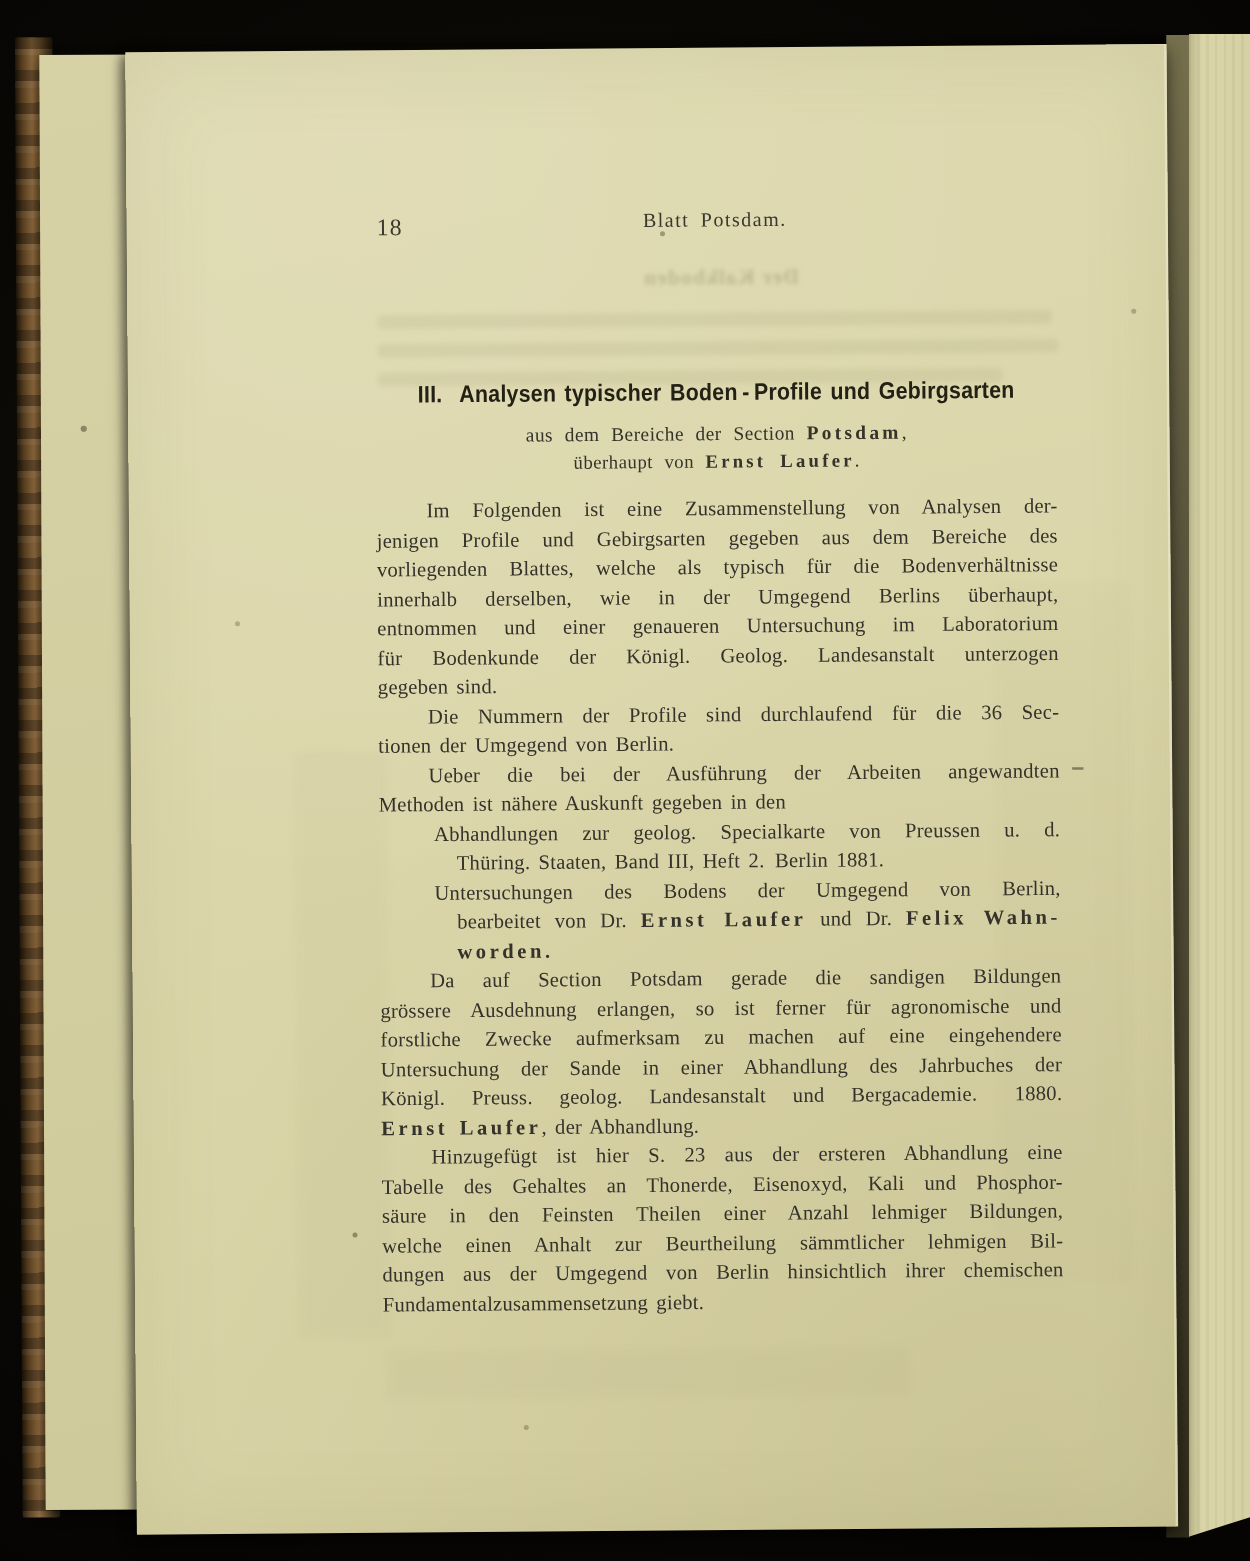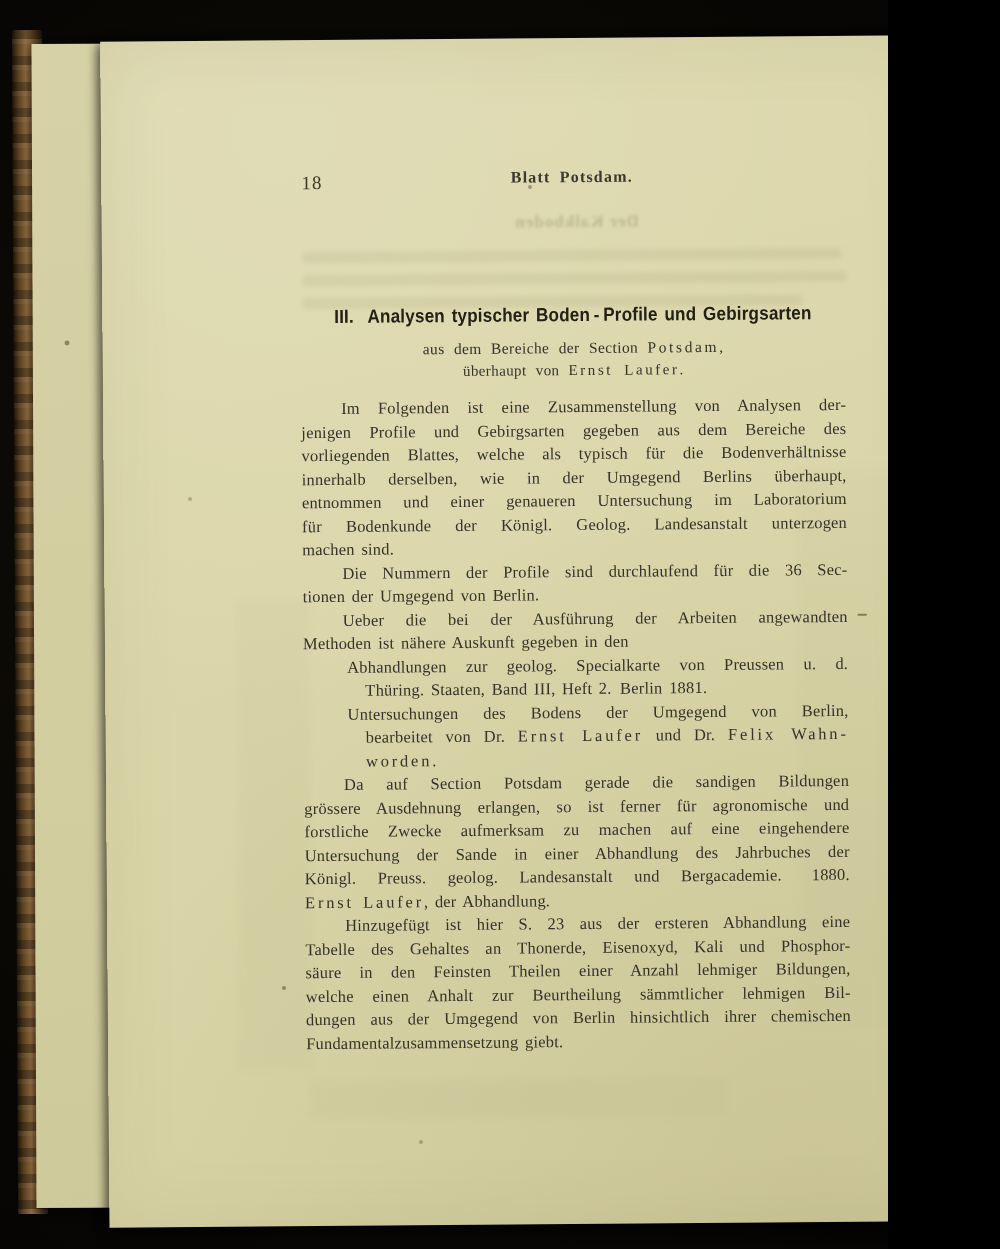--- a/index.html
+++ b/index.html
@@ -1,16 +1,16 @@
 <!DOCTYPE html>
 <html><head>
 <meta charset="utf-8">
 <style>
   html,body{margin:0;padding:0;background:#000;}
-  .scene{position:relative;width:888px;height:1249px;overflow:hidden;
+  .scene{position:relative;width:1000px;height:1249px;overflow:hidden;
          background:radial-gradient(95% 75% at 45% 45%, #13110a 0%, #070604 75%, #040302 100%);
          font-family:"Liberation Serif","DejaVu Serif",serif;}
   
   .spine{position:absolute;left:15px;top:30px;width:30px;height:1184px;
          background:linear-gradient(90deg,#1f1609 0%,#543c1f 18%,#8a673c 45%,#6d4f29 66%,#3f2c14 86%,#221809 100%);
          transform:rotate(-0.3deg);border-radius:2px;}
   .spine::after{content:"";position:absolute;inset:0;
          background:repeating-linear-gradient(180deg,rgba(0,0,0,.28) 0 9px,rgba(255,255,255,.05) 9px 14px,transparent 14px 26px);}
   
   .under-page{position:absolute;left:34px;top:42px;width:914px;height:1164px;
@@ -41,39 +41,39 @@
   .gline{background:#aaa67c;opacity:.20;filter:blur(2.2px);border-radius:4px;height:11px;}
   .g1{left:200px;top:212px;width:540px;}
   .g2{left:200px;top:235px;width:545px;}
   .g3{left:200px;top:258px;width:500px;}
   .g4{left:130px;top:560px;width:75px;height:470px;opacity:.07;filter:blur(3px);}
   .g5{left:690px;top:430px;width:110px;height:560px;opacity:.05;filter:blur(3px);}
   .g6{left:200px;top:1040px;width:420px;height:40px;opacity:.08;filter:blur(3px);}
   
   .header-row{position:absolute;left:198px;top:130px;width:545px;height:26px;text-align:center;color:#3a382c;}
   .pagenum{position:absolute;left:2px;top:2px;font-size:19px;letter-spacing:1px;}
-  .runhead{font-size:16px;letter-spacing:1.2px;word-spacing:4px;font-weight:bold;}
+  .runhead{font-size:16px;letter-spacing:1.2px;word-spacing:4px;}
   
   .title-block{position:absolute;left:198px;top:266px;width:545px;text-align:center;color:#232115;}
   .title-block h1{margin:0;font-family:"Liberation Sans","DejaVu Sans",sans-serif;font-weight:bold;
          font-size:19px;letter-spacing:.2px;word-spacing:2px;white-space:nowrap;
          transform:scaleX(.9);transform-origin:center;}
   .tnum{margin-right:15px;}
   .subtitle{margin-top:10px;color:#35332a;}
   .subline{font-size:15.5px;line-height:23px;word-spacing:5px;letter-spacing:.4px;}
   .subline:nth-child(2){font-size:15px;}
   
   .body{position:absolute;left:198px;top:357px;width:545px;color:#34322a;
         font-size:16.5px;}
   .tl{line-height:23.5px;word-spacing:.14em;letter-spacing:.2px;white-space:normal;}
   .just{text-align:justify;text-align-last:justify;}
   .ind1{text-indent:40px;}
   .ind2{text-indent:44px;}
   .ind3{text-indent:62px;}
-  .ls{letter-spacing:.17em;}
+  .ls{letter-spacing:.17em;font-weight:bold;}
   
   .specks{position:absolute;left:0;top:0;width:2px;height:2px;border-radius:50%;background:transparent;
         box-shadow:529px 186px 0 1px rgba(60,52,30,.40),
                    906px 248px 0 1px rgba(60,52,30,.30),
                    66px 342px 0 1.5px rgba(50,42,24,.45),
                    283px 987px 0 1px rgba(60,52,30,.45),
                    420px 1141px 0 1px rgba(60,52,30,.30),
                    189px 498px 0 1px rgba(60,52,30,.28);}
   .stray-dash{position:absolute;left:753px;top:578px;width:9px;height:2px;background:rgba(62,56,36,.55);}
 </style>
@@ -109,21 +109,21 @@
     </div>
 
     <div class="body" id="body">
         <div class="para">
           <div class="tl ind1 just"><span>Im Folgenden ist eine Zusammenstellung von Analysen der-</span></div>
           <div class="tl just"><span>jenigen Profile und Gebirgsarten gegeben aus dem Bereiche des</span></div>
           <div class="tl just"><span>vorliegenden Blattes, welche als typisch für die Bodenverhältnisse</span></div>
           <div class="tl just"><span>innerhalb derselben, wie in der Umgegend Berlins überhaupt,</span></div>
           <div class="tl just"><span>entnommen und einer genaueren Untersuchung im Laboratorium</span></div>
           <div class="tl just"><span>für Bodenkunde der Königl. Geolog. Landesanstalt unterzogen</span></div>
-          <div class="tl"><span>machen sind.</span></div>
+          <div class="tl"><span>gegeben sind.</span></div>
         </div>
         <div class="para">
           <div class="tl ind1 just"><span>Die Nummern der Profile sind durchlaufend für die 36 Sec-</span></div>
           <div class="tl"><span>tionen der Umgegend von Berlin.</span></div>
         </div>
         <div class="para">
           <div class="tl ind1 just"><span>Ueber die bei der Ausführung der Arbeiten angewandten</span></div>
           <div class="tl"><span>Methoden ist nähere Auskunft gegeben in den</span></div>
         </div>
         <div class="para">

